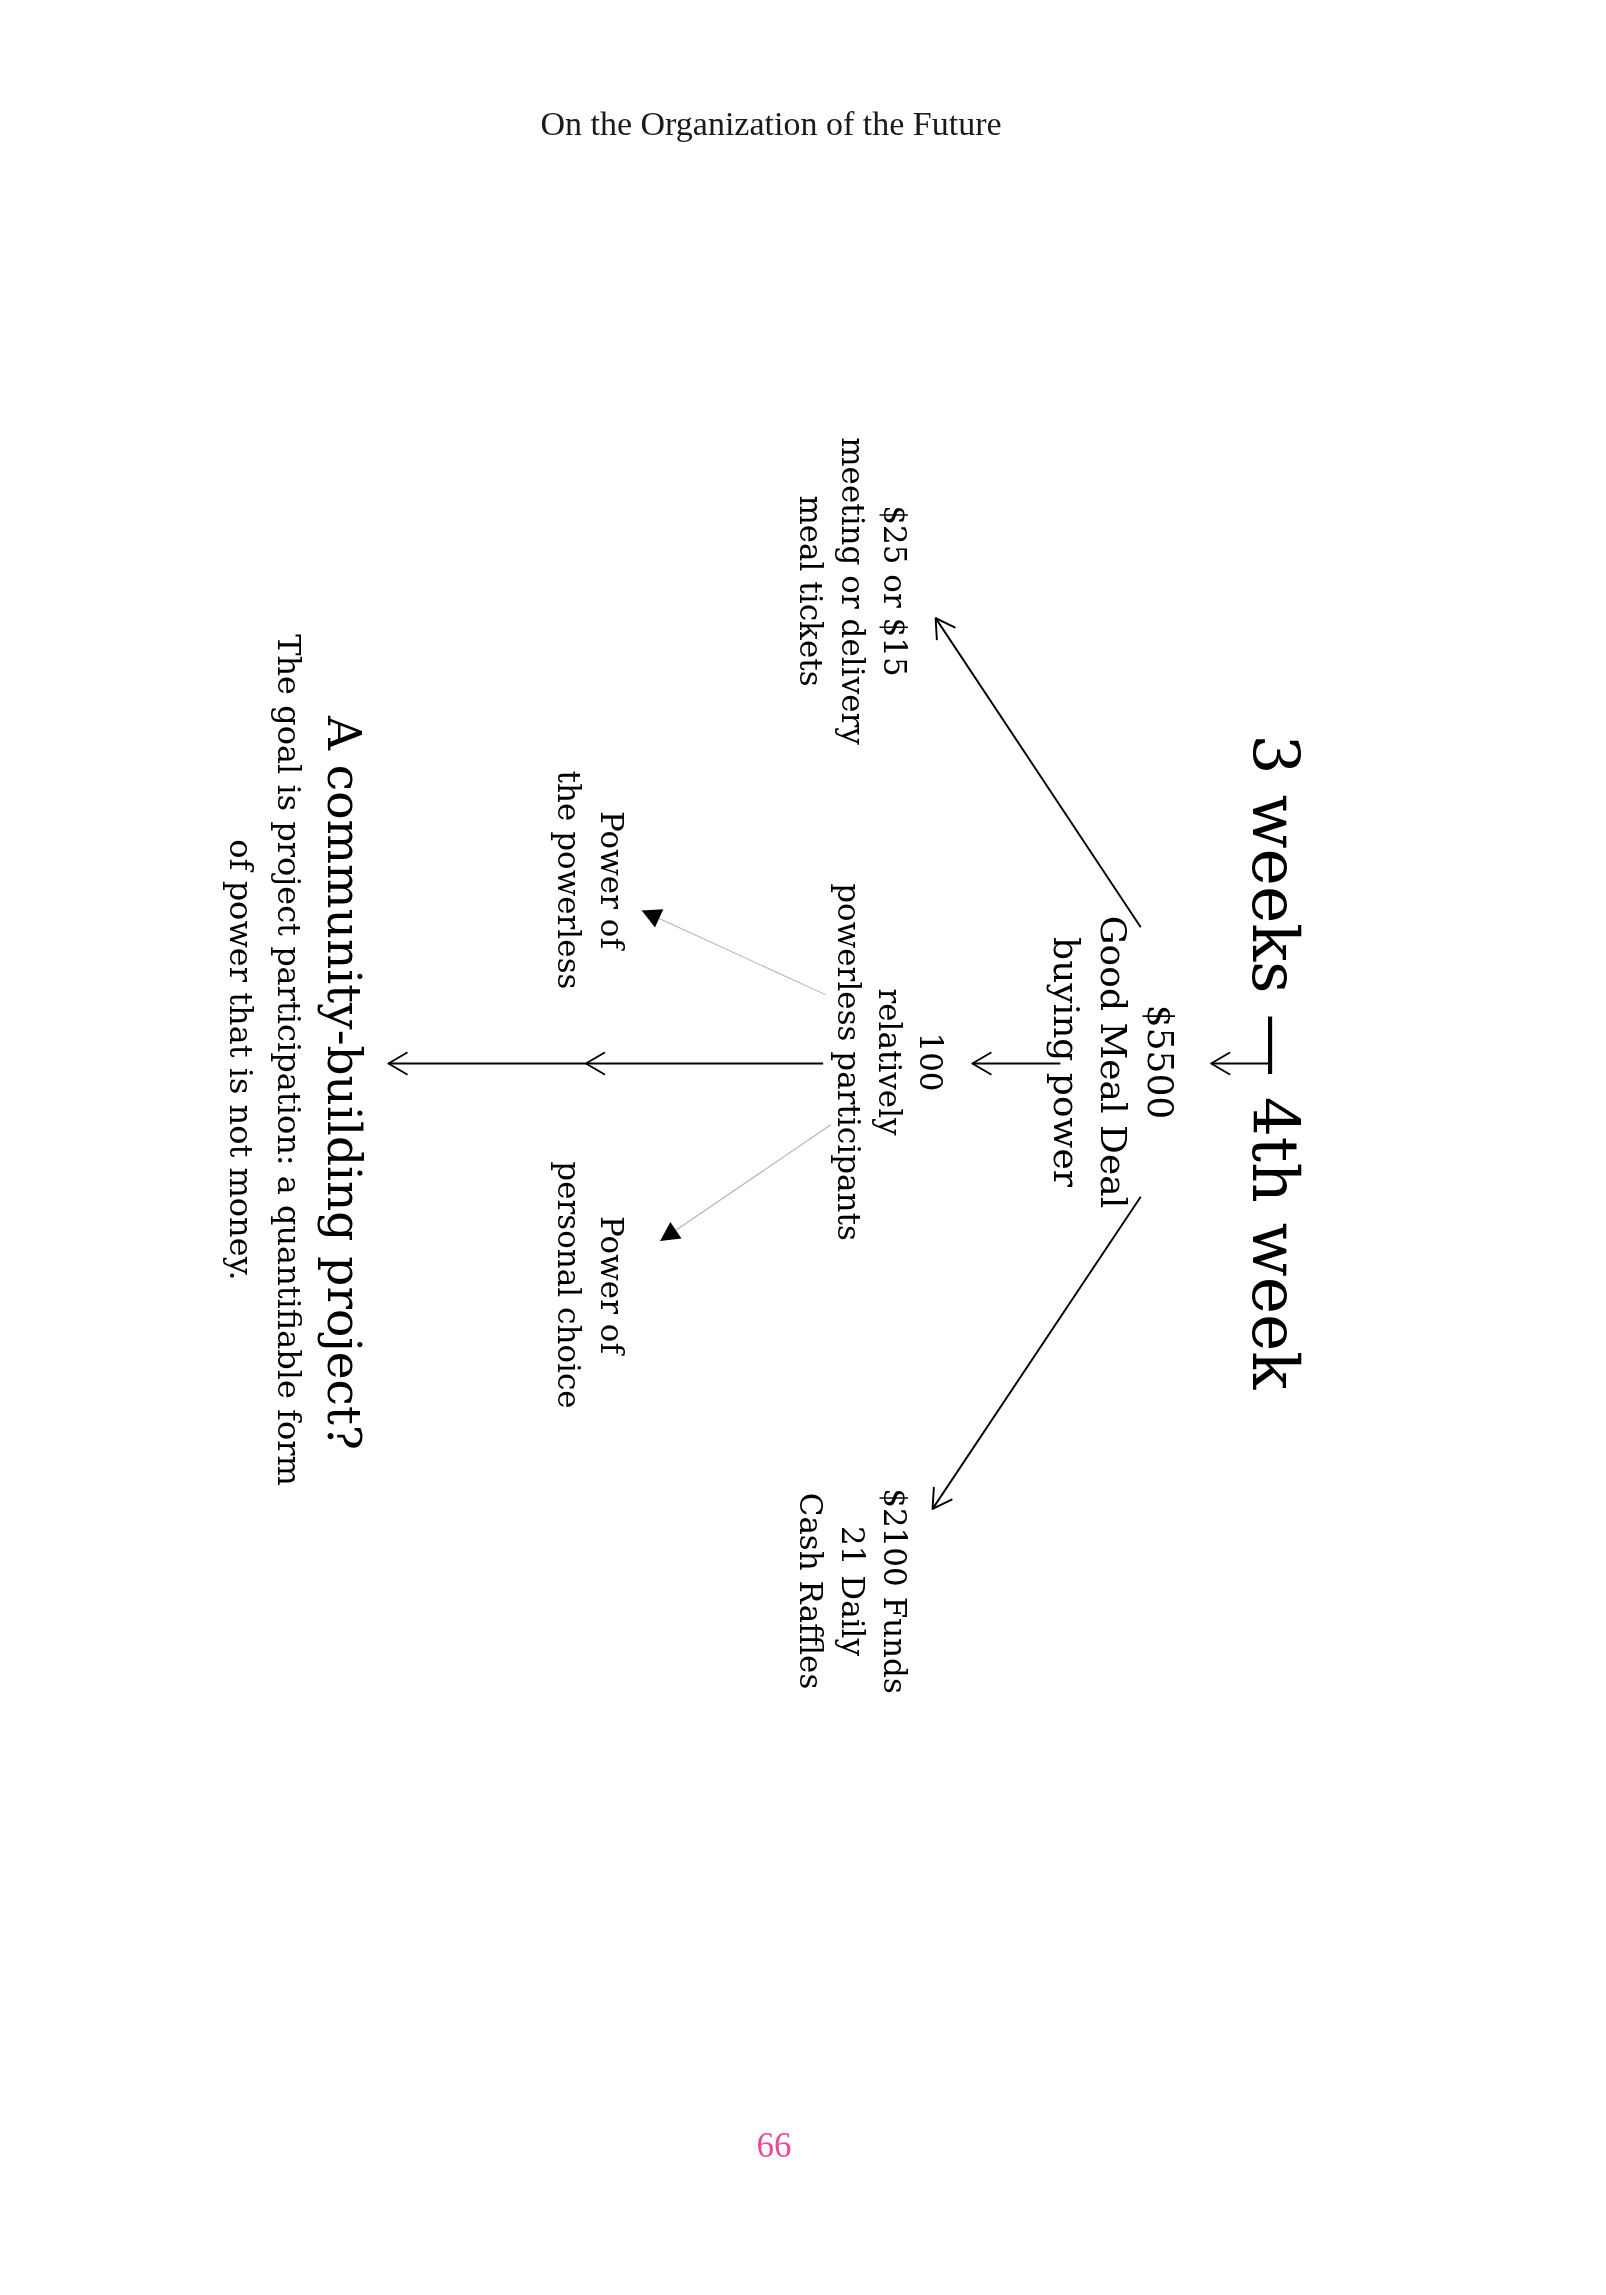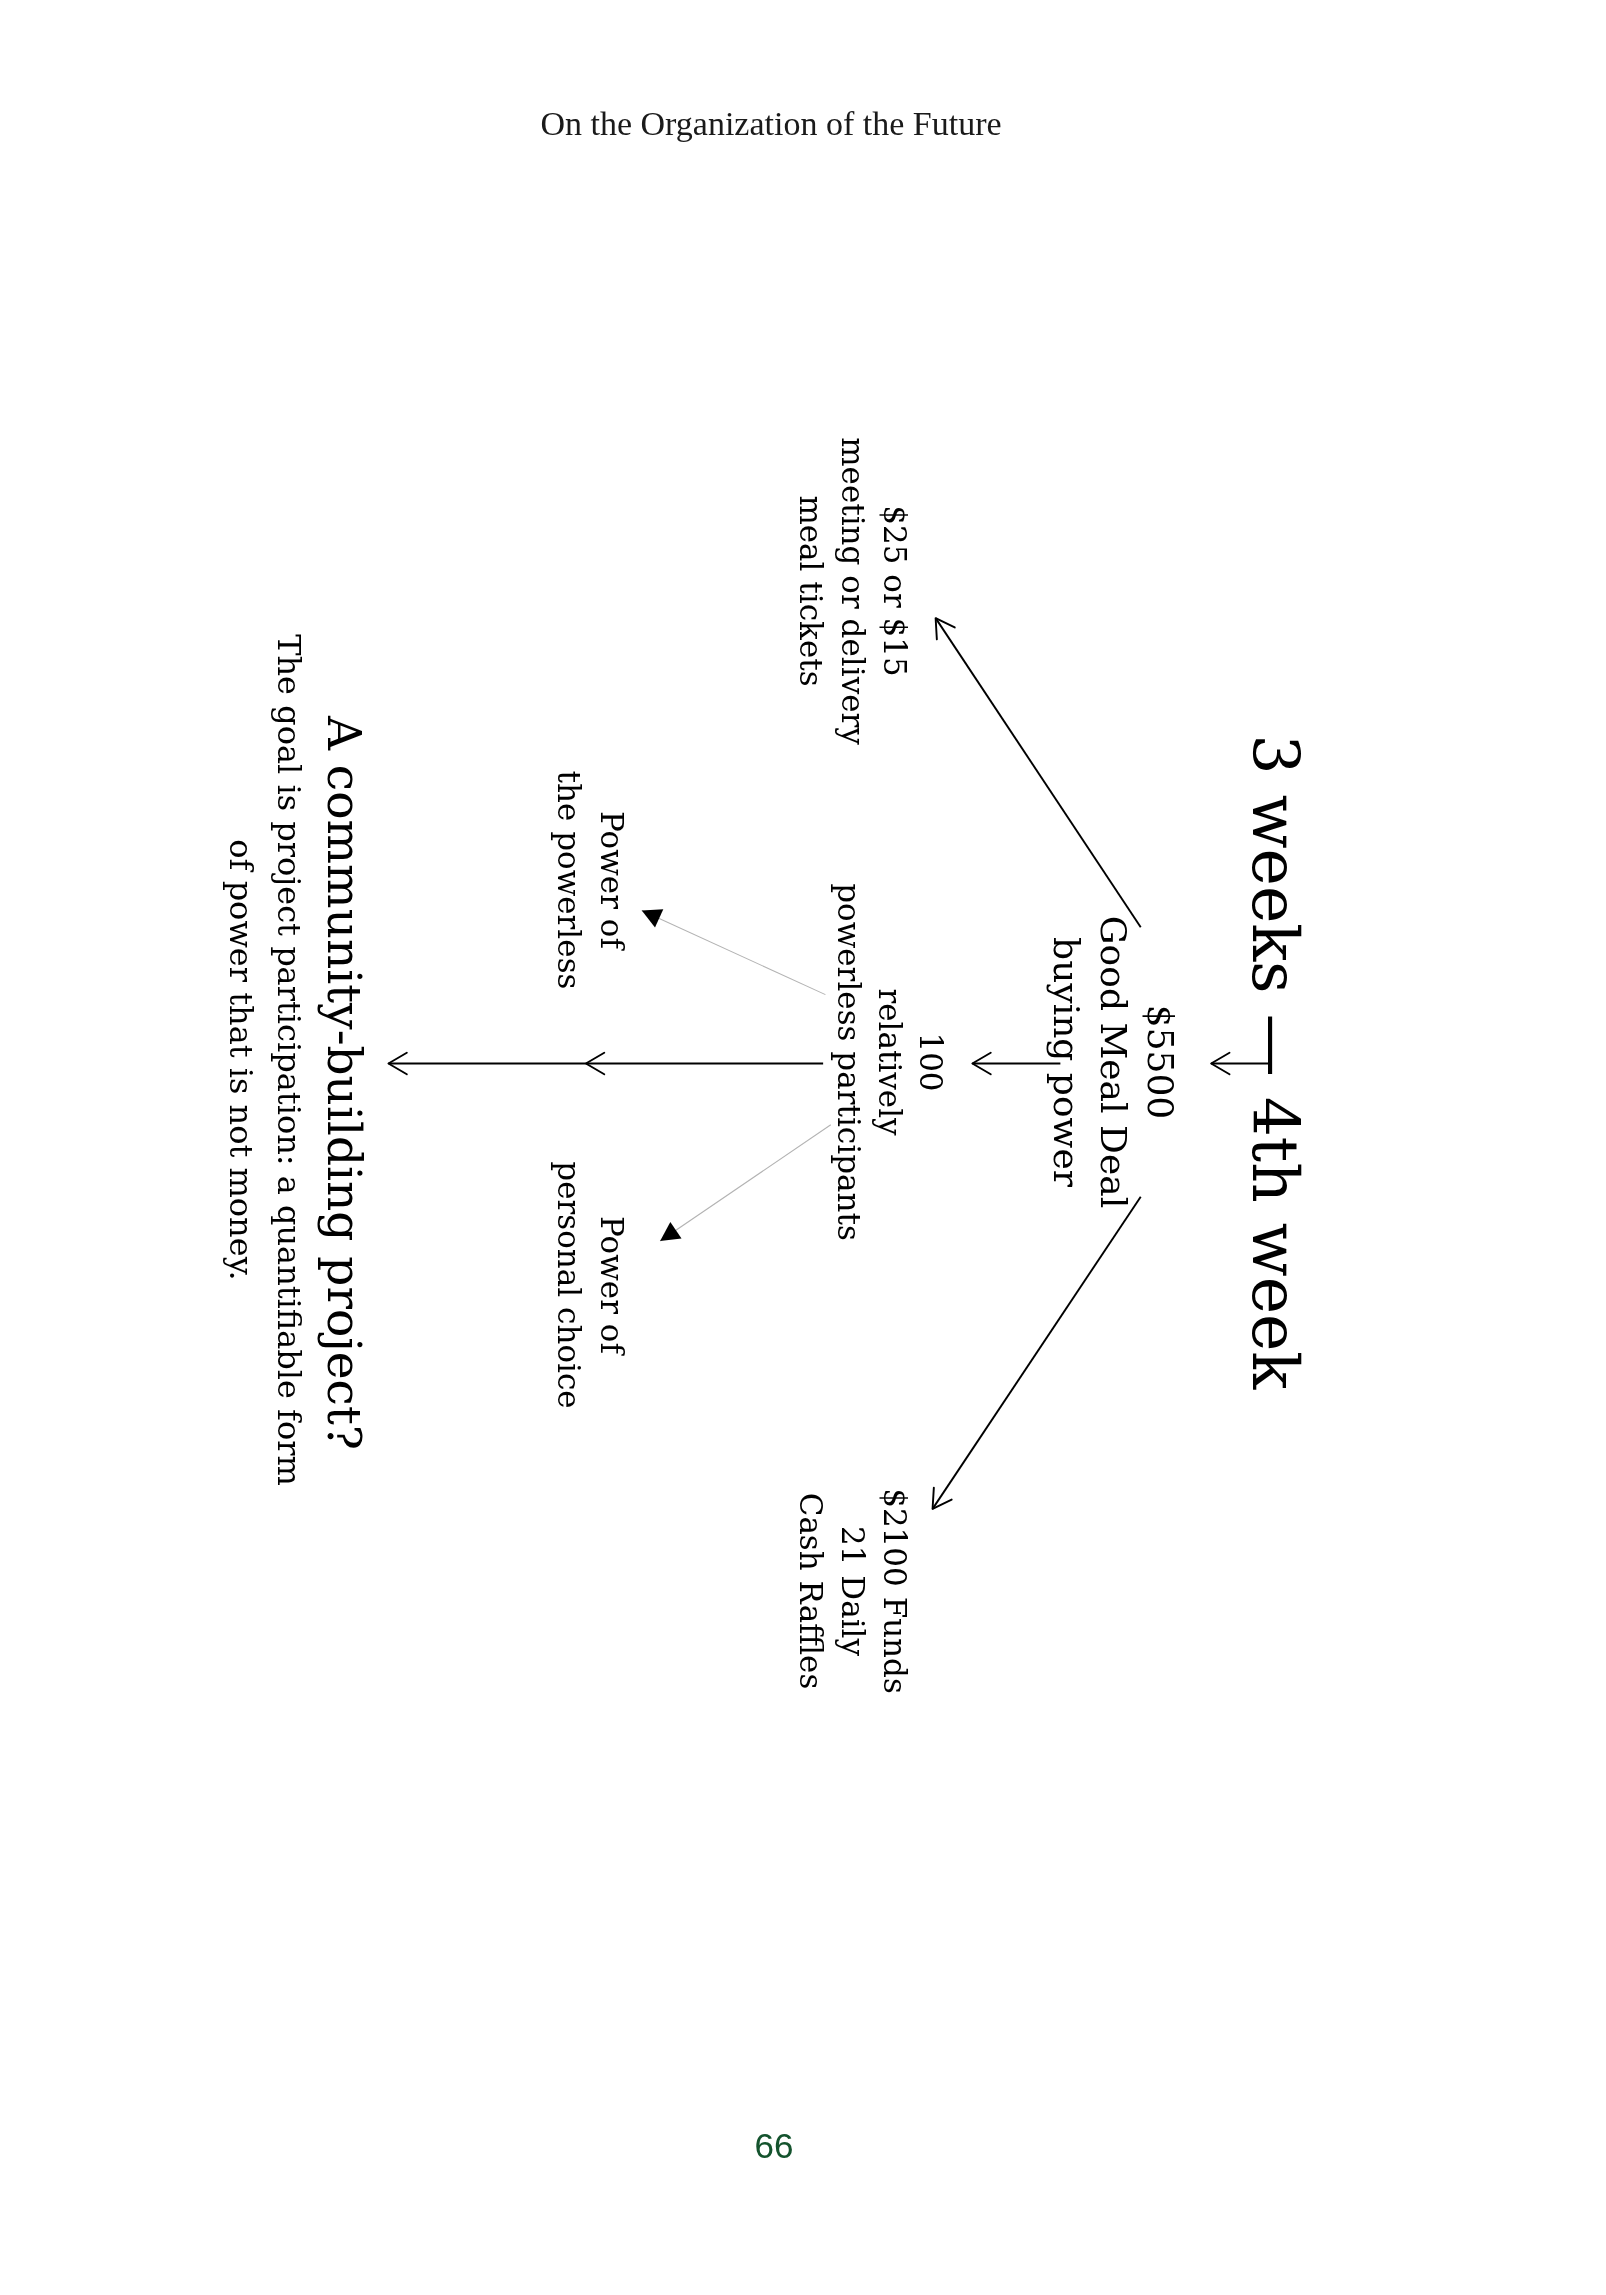--- a/index.html
+++ b/index.html
@@ -25,23 +25,23 @@
     line-height: 1.2;
     white-space: nowrap;
     color: #1a1a1a;
     margin-top: 40px;
   }
   .page-number {
     position: absolute;
     top: 2126px;
     left: 774px;
     transform: translateX(-50%);
-    font-family: Liberation Sans, sans-serif;
+    font-family: Liberation Serif, serif;
     font-size: 35px;
-    color: #14532d;
+    color: #ec4899;
   }
   
   .figure-rotated {
     position: absolute;
     left: 230px;
     top: 413px;
     width: 1301px;
     height: 1148px;
     transform-origin: 0 0;
     transform: translate(1148px, 0) rotate(90deg);

